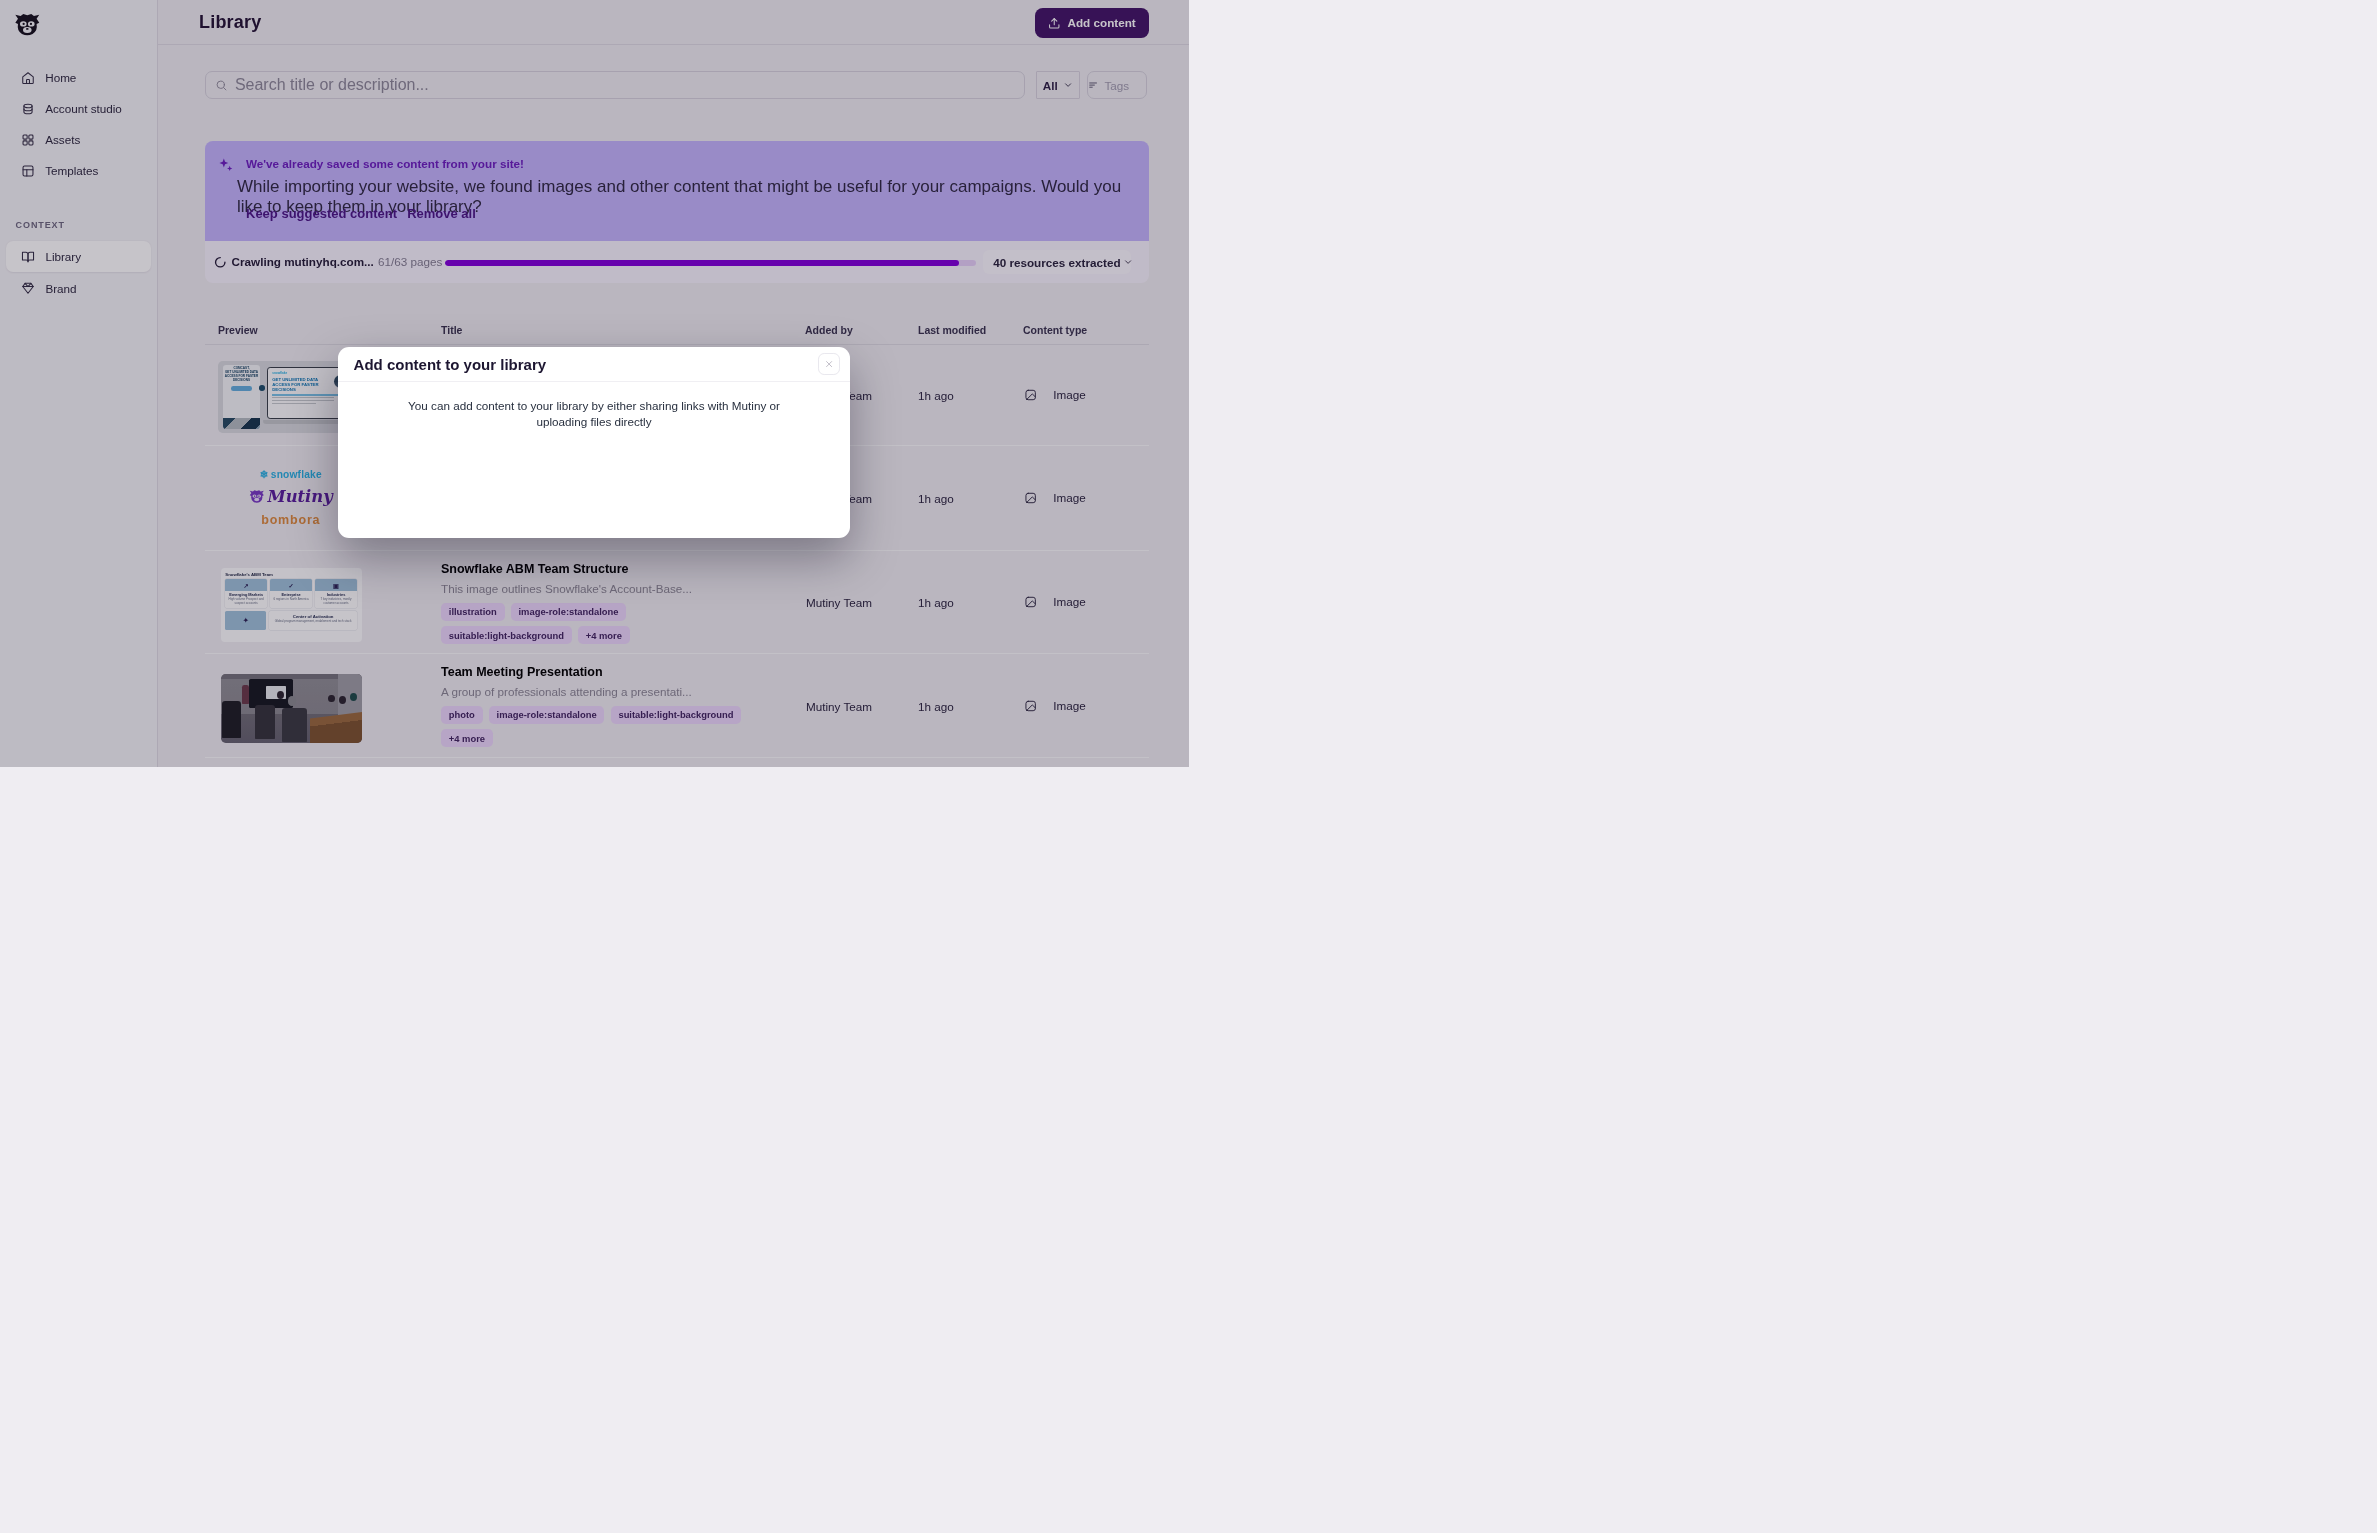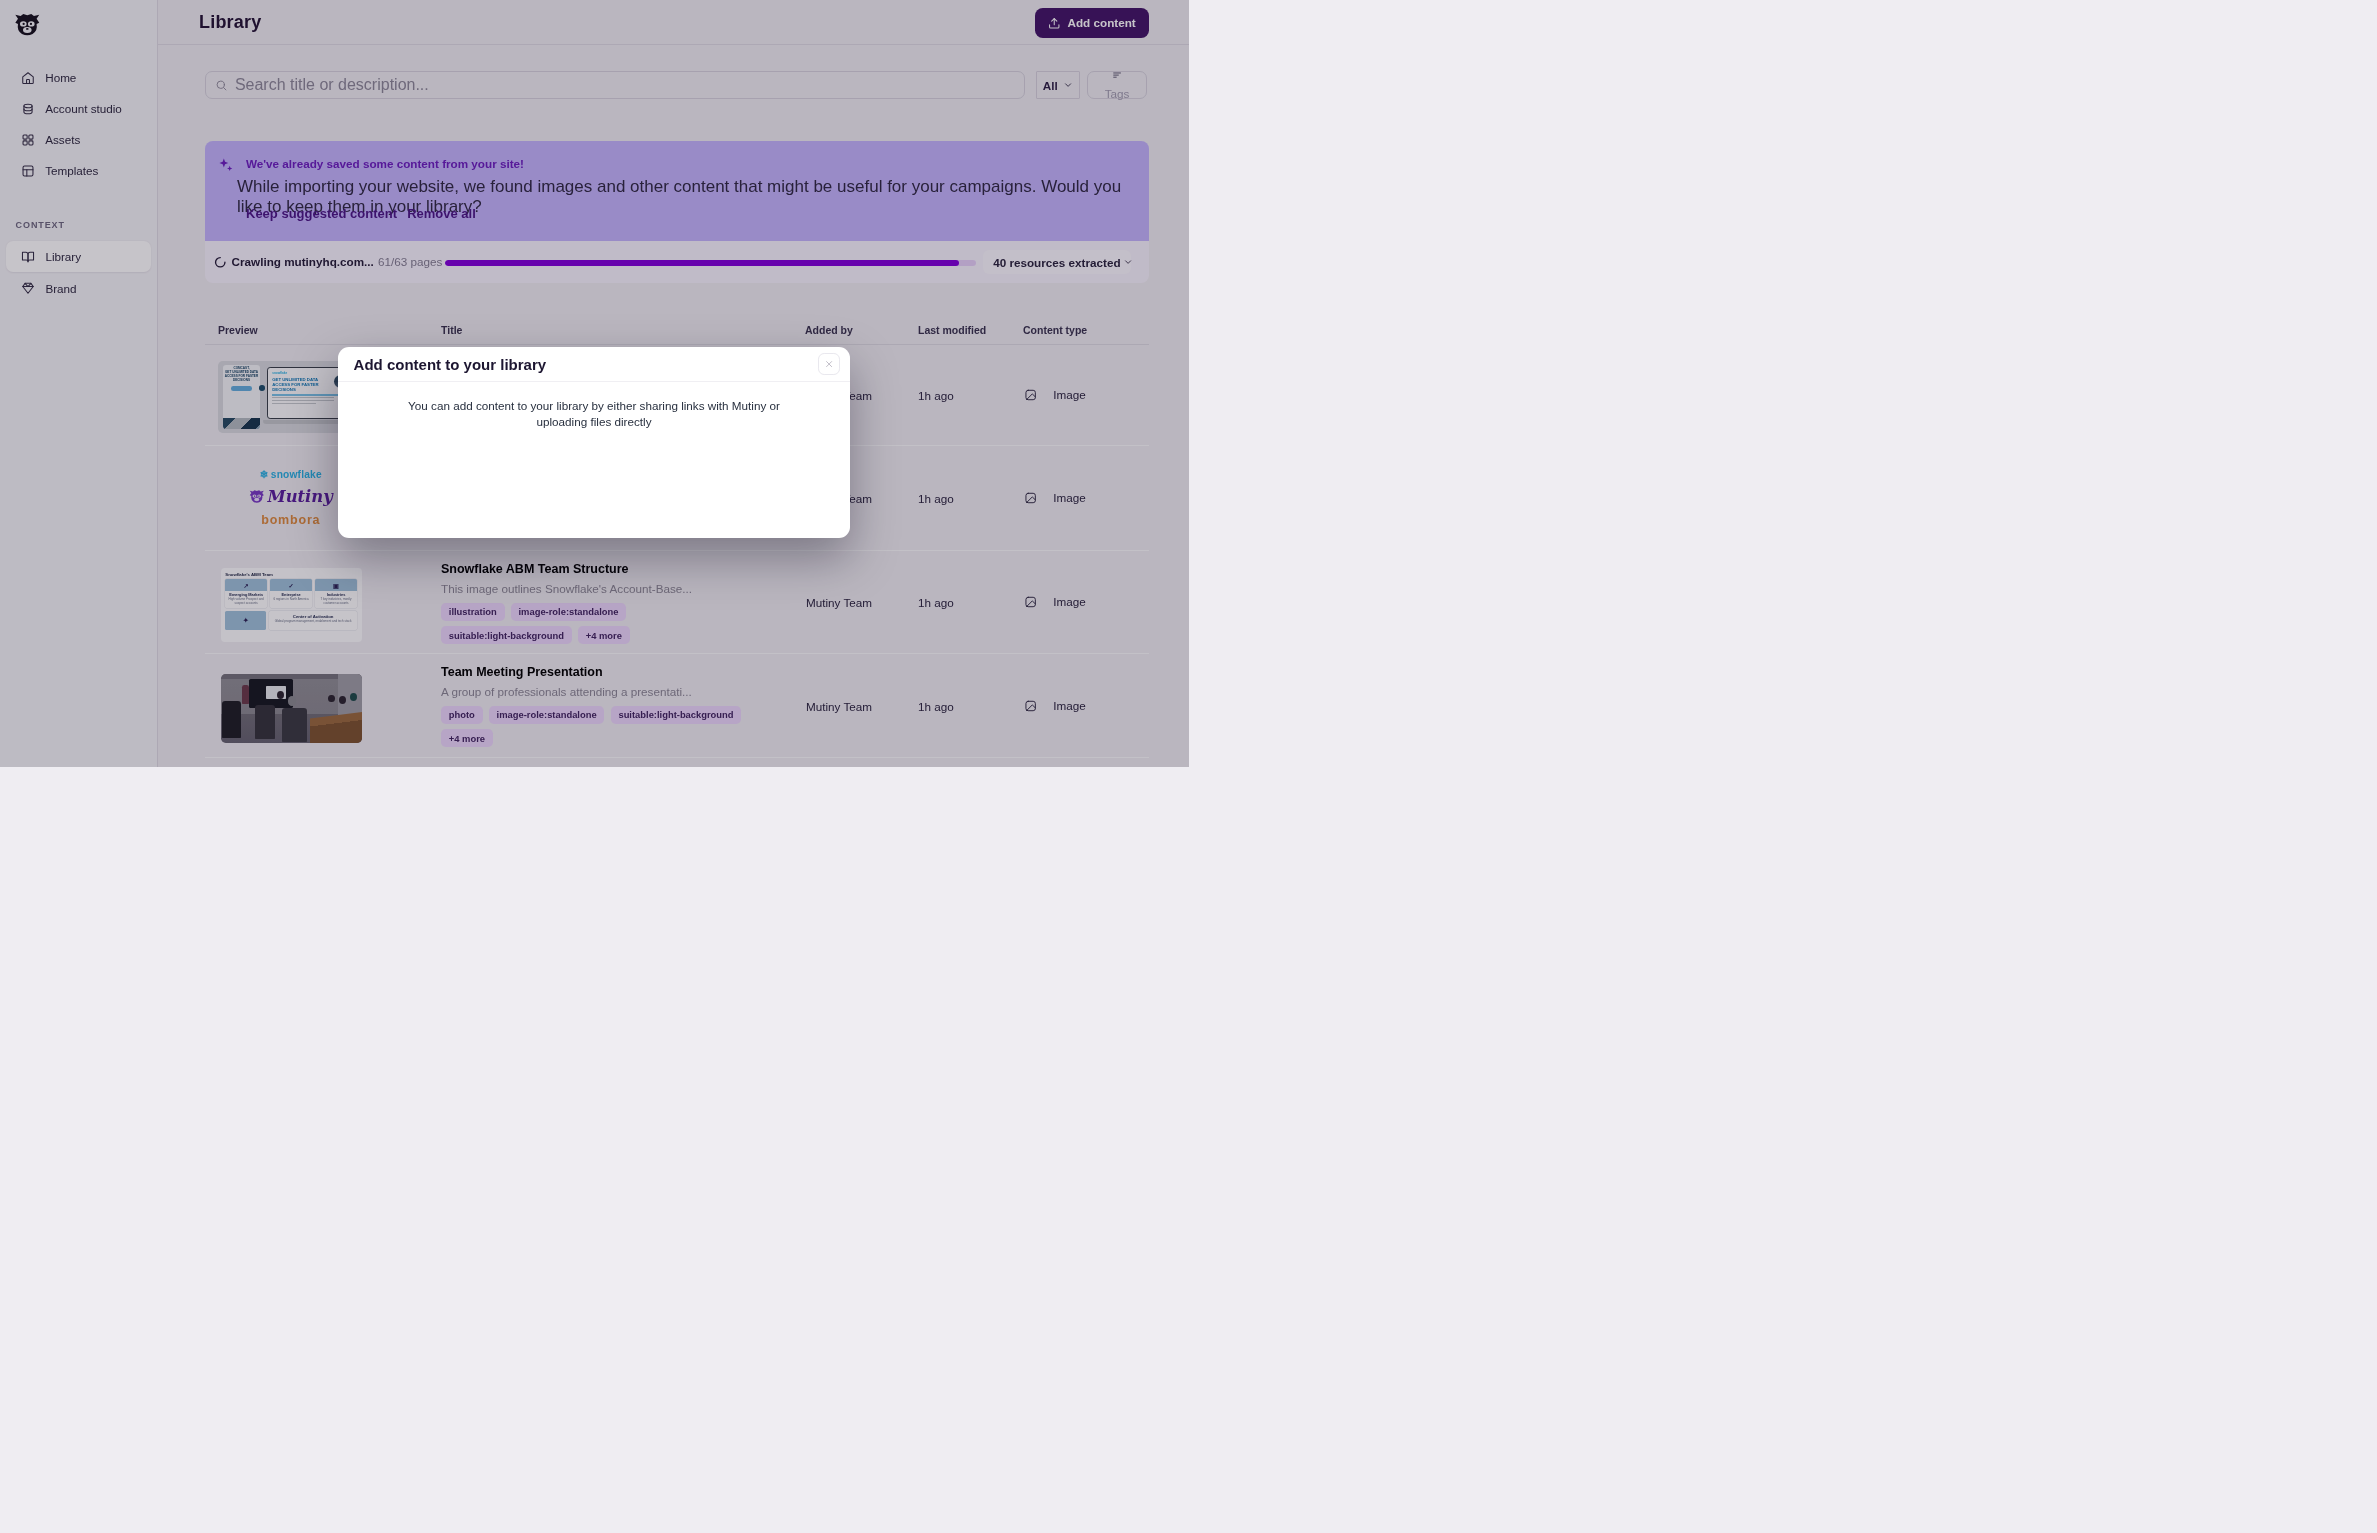--- a/index.html
+++ b/index.html
@@ -30,21 +30,21 @@
   .add-content-btn { position:absolute; right:40px; top:7.8px; height:30px; padding:0 13.3px; background:#441669; color:#fff; border:none; border-radius:7.8px; font-size:11.7px; font-weight:600; display:flex; align-items:center; gap:7px; font-family:inherit; cursor:pointer; }
   .add-content-btn svg { width:12.5px; height:12.5px; stroke:#fff; fill:none; stroke-width:2; stroke-linecap:round; stroke-linejoin:round; }
 
   
   .search-box { position:absolute; left:205px; top:71px; width:820px; height:28px; border:0.8px solid #d6d2dd; border-radius:7px; display:flex; align-items:center; padding:0 9.4px; gap:7px; }
   .search-box svg { width:12.5px; height:12.5px; stroke:#8d8899; fill:none; stroke-width:1.8; stroke-linecap:round; }
   .search-box input { flex:1; border:none; outline:none; background:transparent; font-size:16px; color:#3a3450; font-family:Liberation Sans, sans-serif; }
   .search-box input::placeholder { color:#8d8899; }
   .select-all { position:absolute; left:1036px; top:71px; width:44px; height:28px; border:0.8px solid #d6d2dd; border-radius:1px; display:flex; align-items:center; justify-content:center; gap:5.5px; font-size:11.7px; font-weight:600; color:#2d1f45; cursor:pointer; }
   .select-all svg, .tags-btn svg { width:10.2px; height:10.2px; stroke:#4a4560; fill:none; stroke-width:2; stroke-linecap:round; stroke-linejoin:round; }
-  .tags-btn { position:absolute; left:1087px; top:71px; width:60px; height:28px; border:0.8px solid #d6d2dd; border-radius:7px; display:flex; align-items:center; justify-content:center; gap:6.2px; font-size:11.7px; color:#a29db0; cursor:pointer; background:transparent; font-family:inherit;flex-direction:column; }
+  .tags-btn { position:absolute; left:1087px; top:71px; width:60px; height:28px; border:0.8px solid #d6d2dd; border-radius:7px; display:flex; align-items:center; gap:6.2px; font-size:11.7px; color:#a29db0; cursor:pointer; background:transparent; font-family:inherit; }
 
   
   .banner { position:absolute; left:205px; top:141px; width:944px; height:100px; background:#c4b5fd; border-radius:7.8px 7.8px 0 0; }
   .banner-icon { position:absolute; left:13.3px; top:16.4px; width:15.6px; height:15.6px; }
   .banner-title { position:absolute; left:41px; top:16.4px; font-size:11.7px; font-weight:700; color:#6d1fc0; }
   .banner-body { position:absolute; left:32px; top:36px; font-size:17px; color:#312a45; }
   .banner-actions { position:absolute; left:41px; top:65px; display:flex; gap:10.2px; }
   .banner-link { font-size:13px; font-weight:700; color:#4c1787; cursor:pointer; }
 
   

